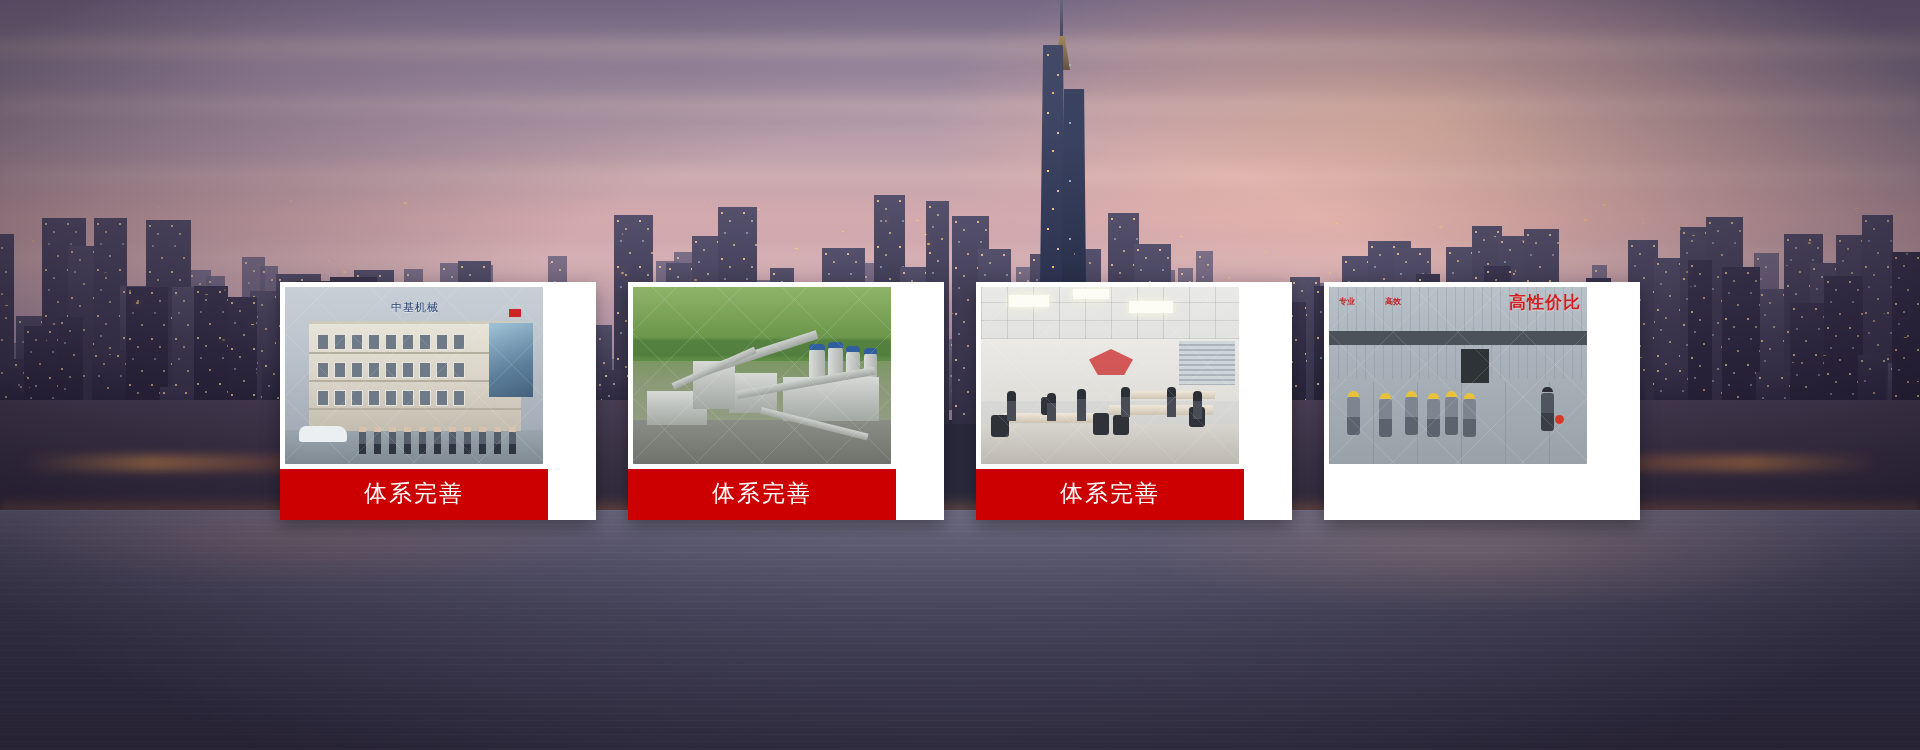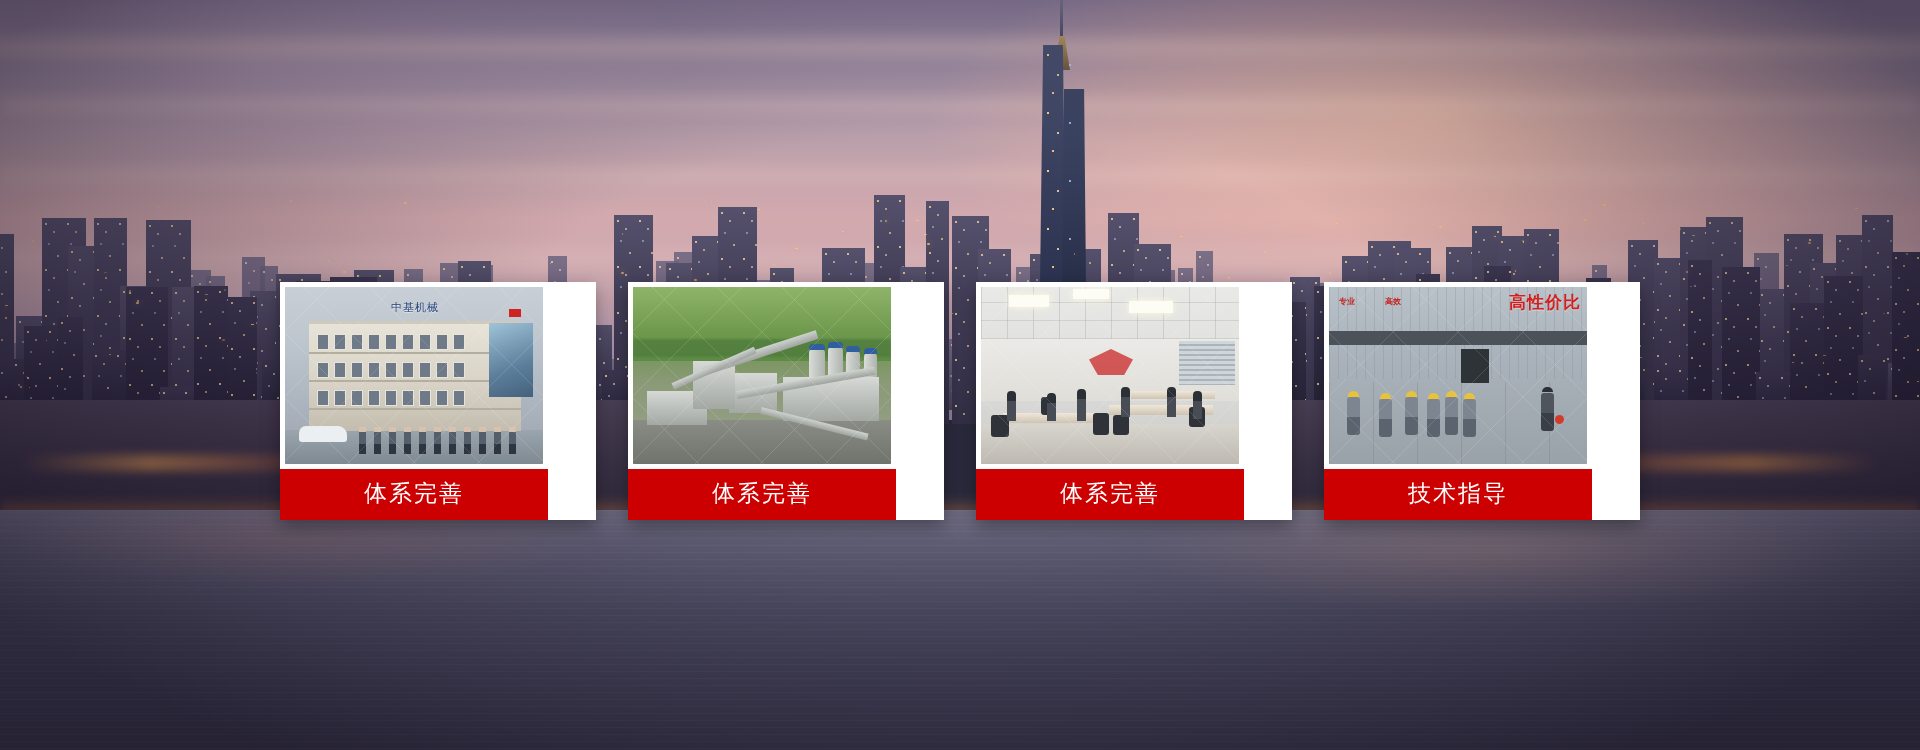--- a/index.html
+++ b/index.html
@@ -751,18 +751,17 @@
                 <div class="body"></div>
               </div>
               <div class="w boss" style="left: 212px; top: 100px;">
                 <div class="hat"></div>
                 <div class="body"></div>
               </div>
               <div class="helmet" style="left: 226px; top: 128px;"></div>
             </div>
           <div class="wm"></div>
         </div>
-        <div class="label">技术指导</div>
       </div>
 
     </div>
   </div>
 </div>
 
 </body></html>

